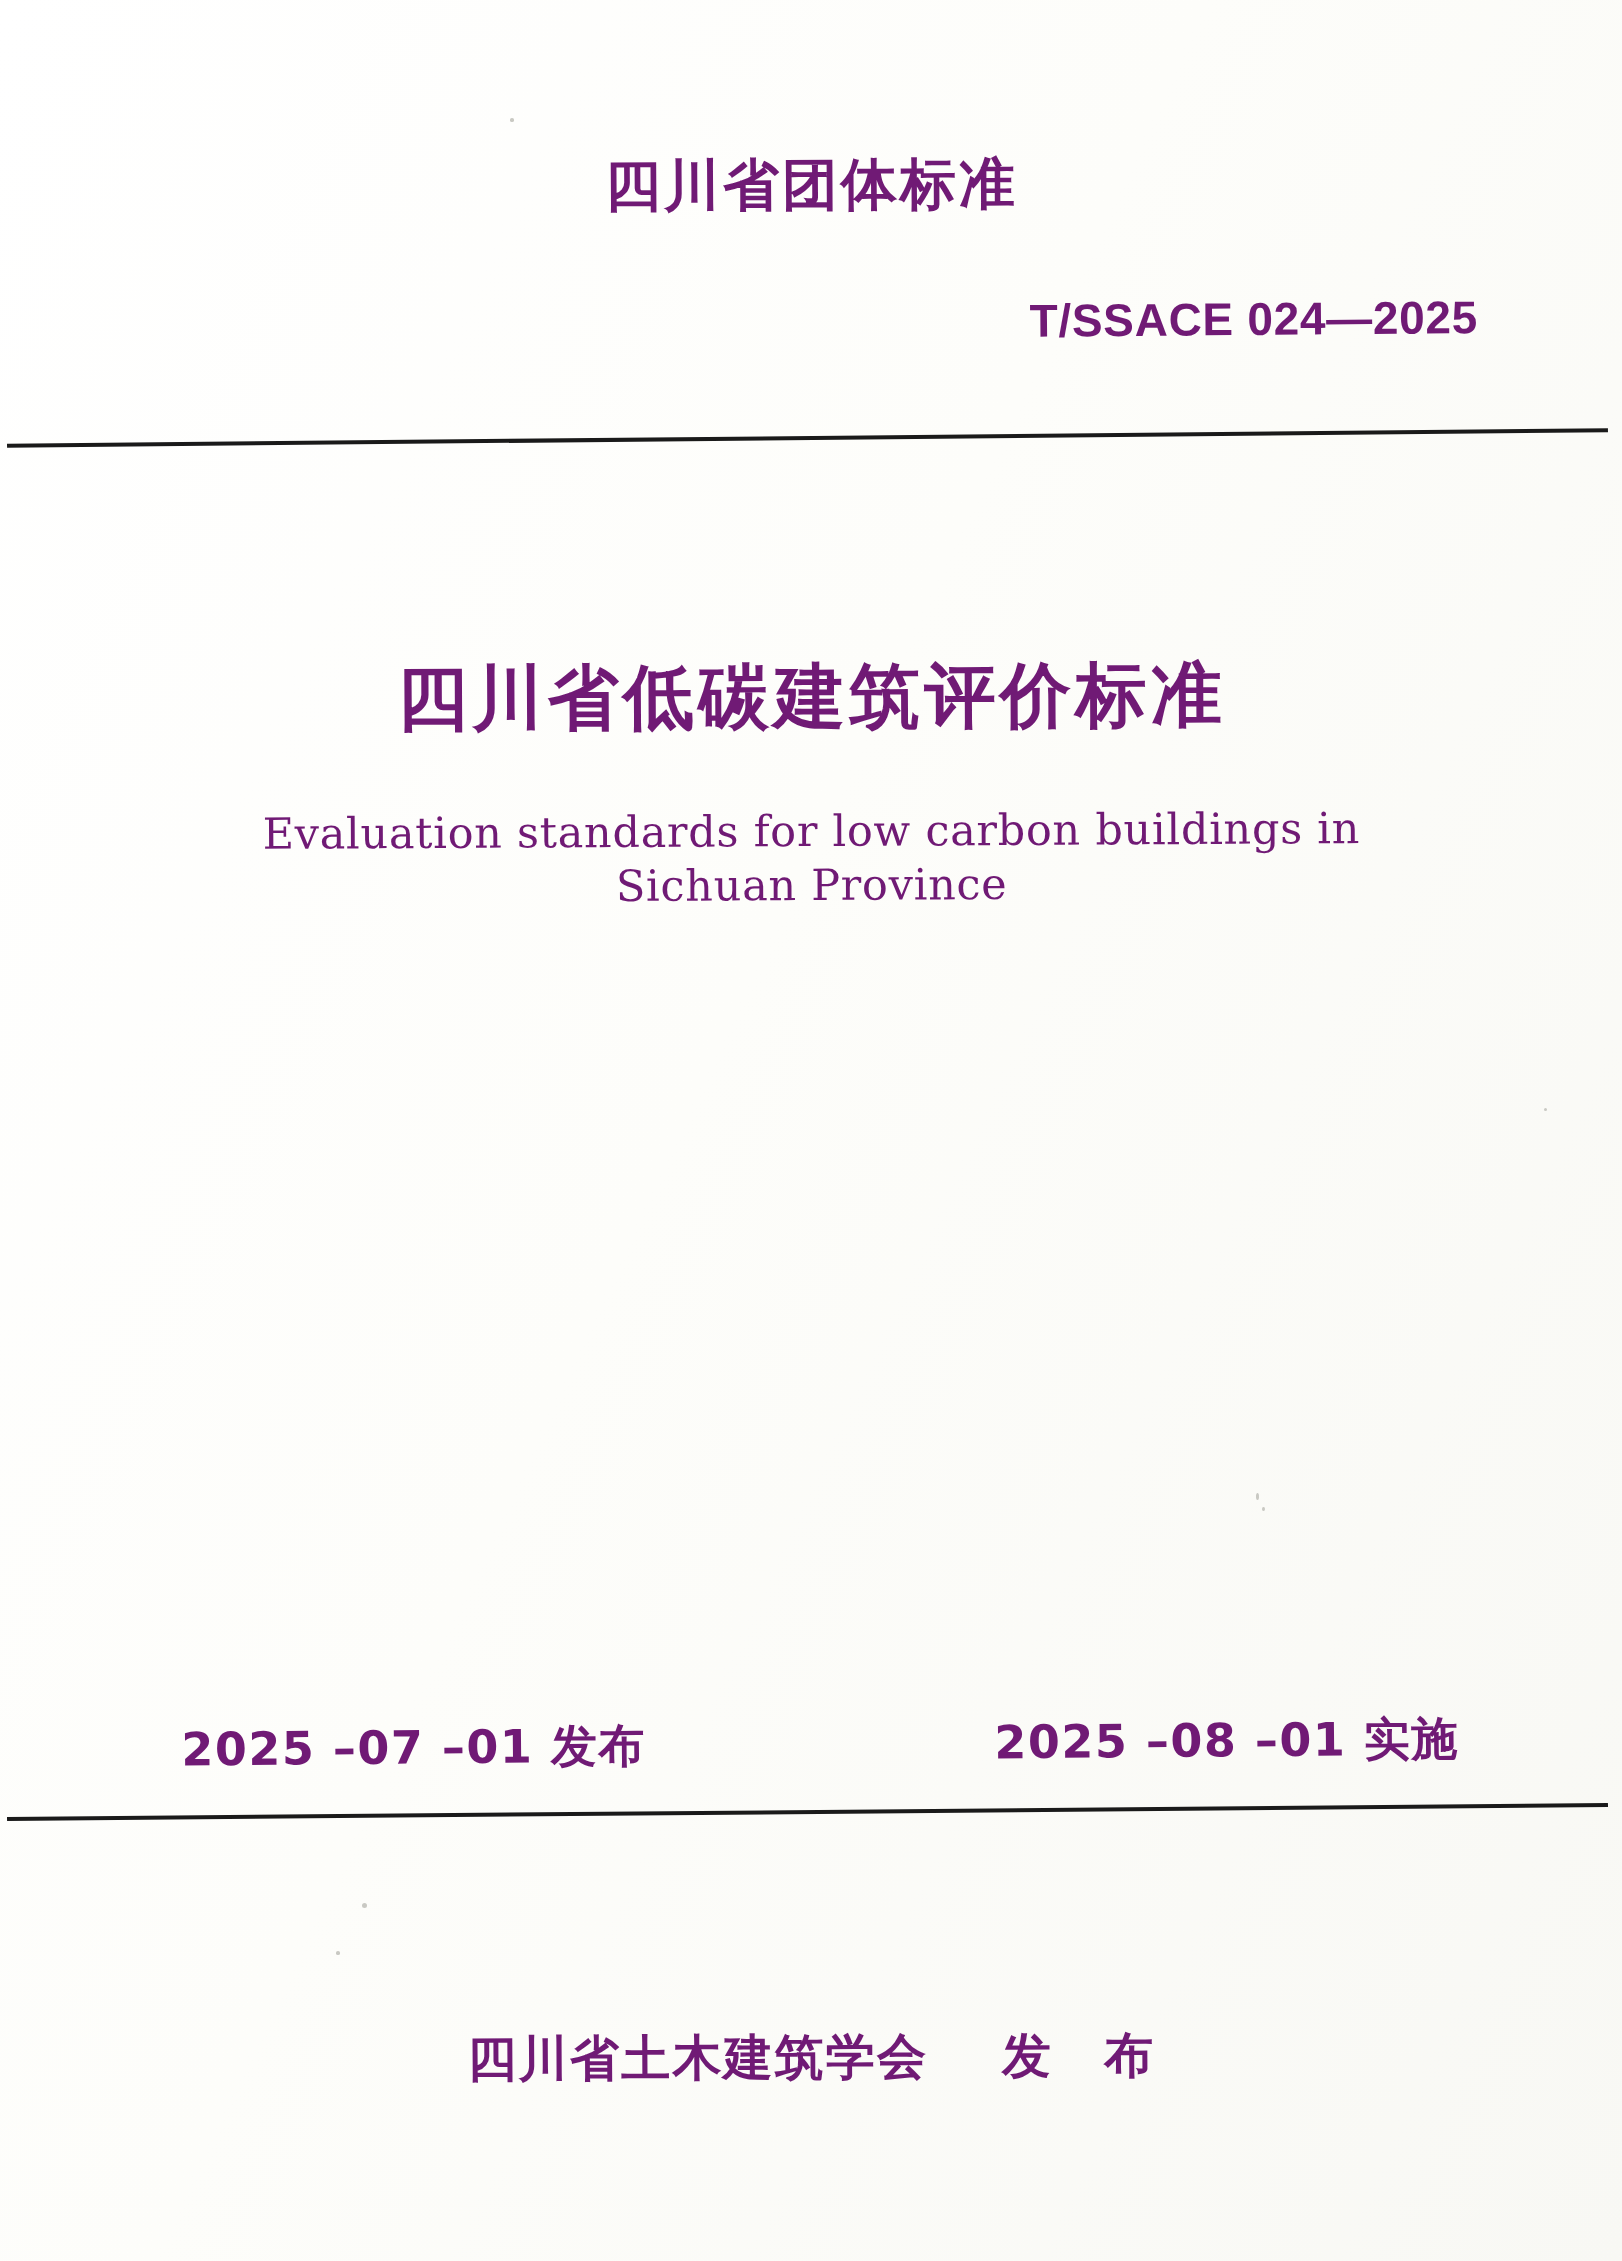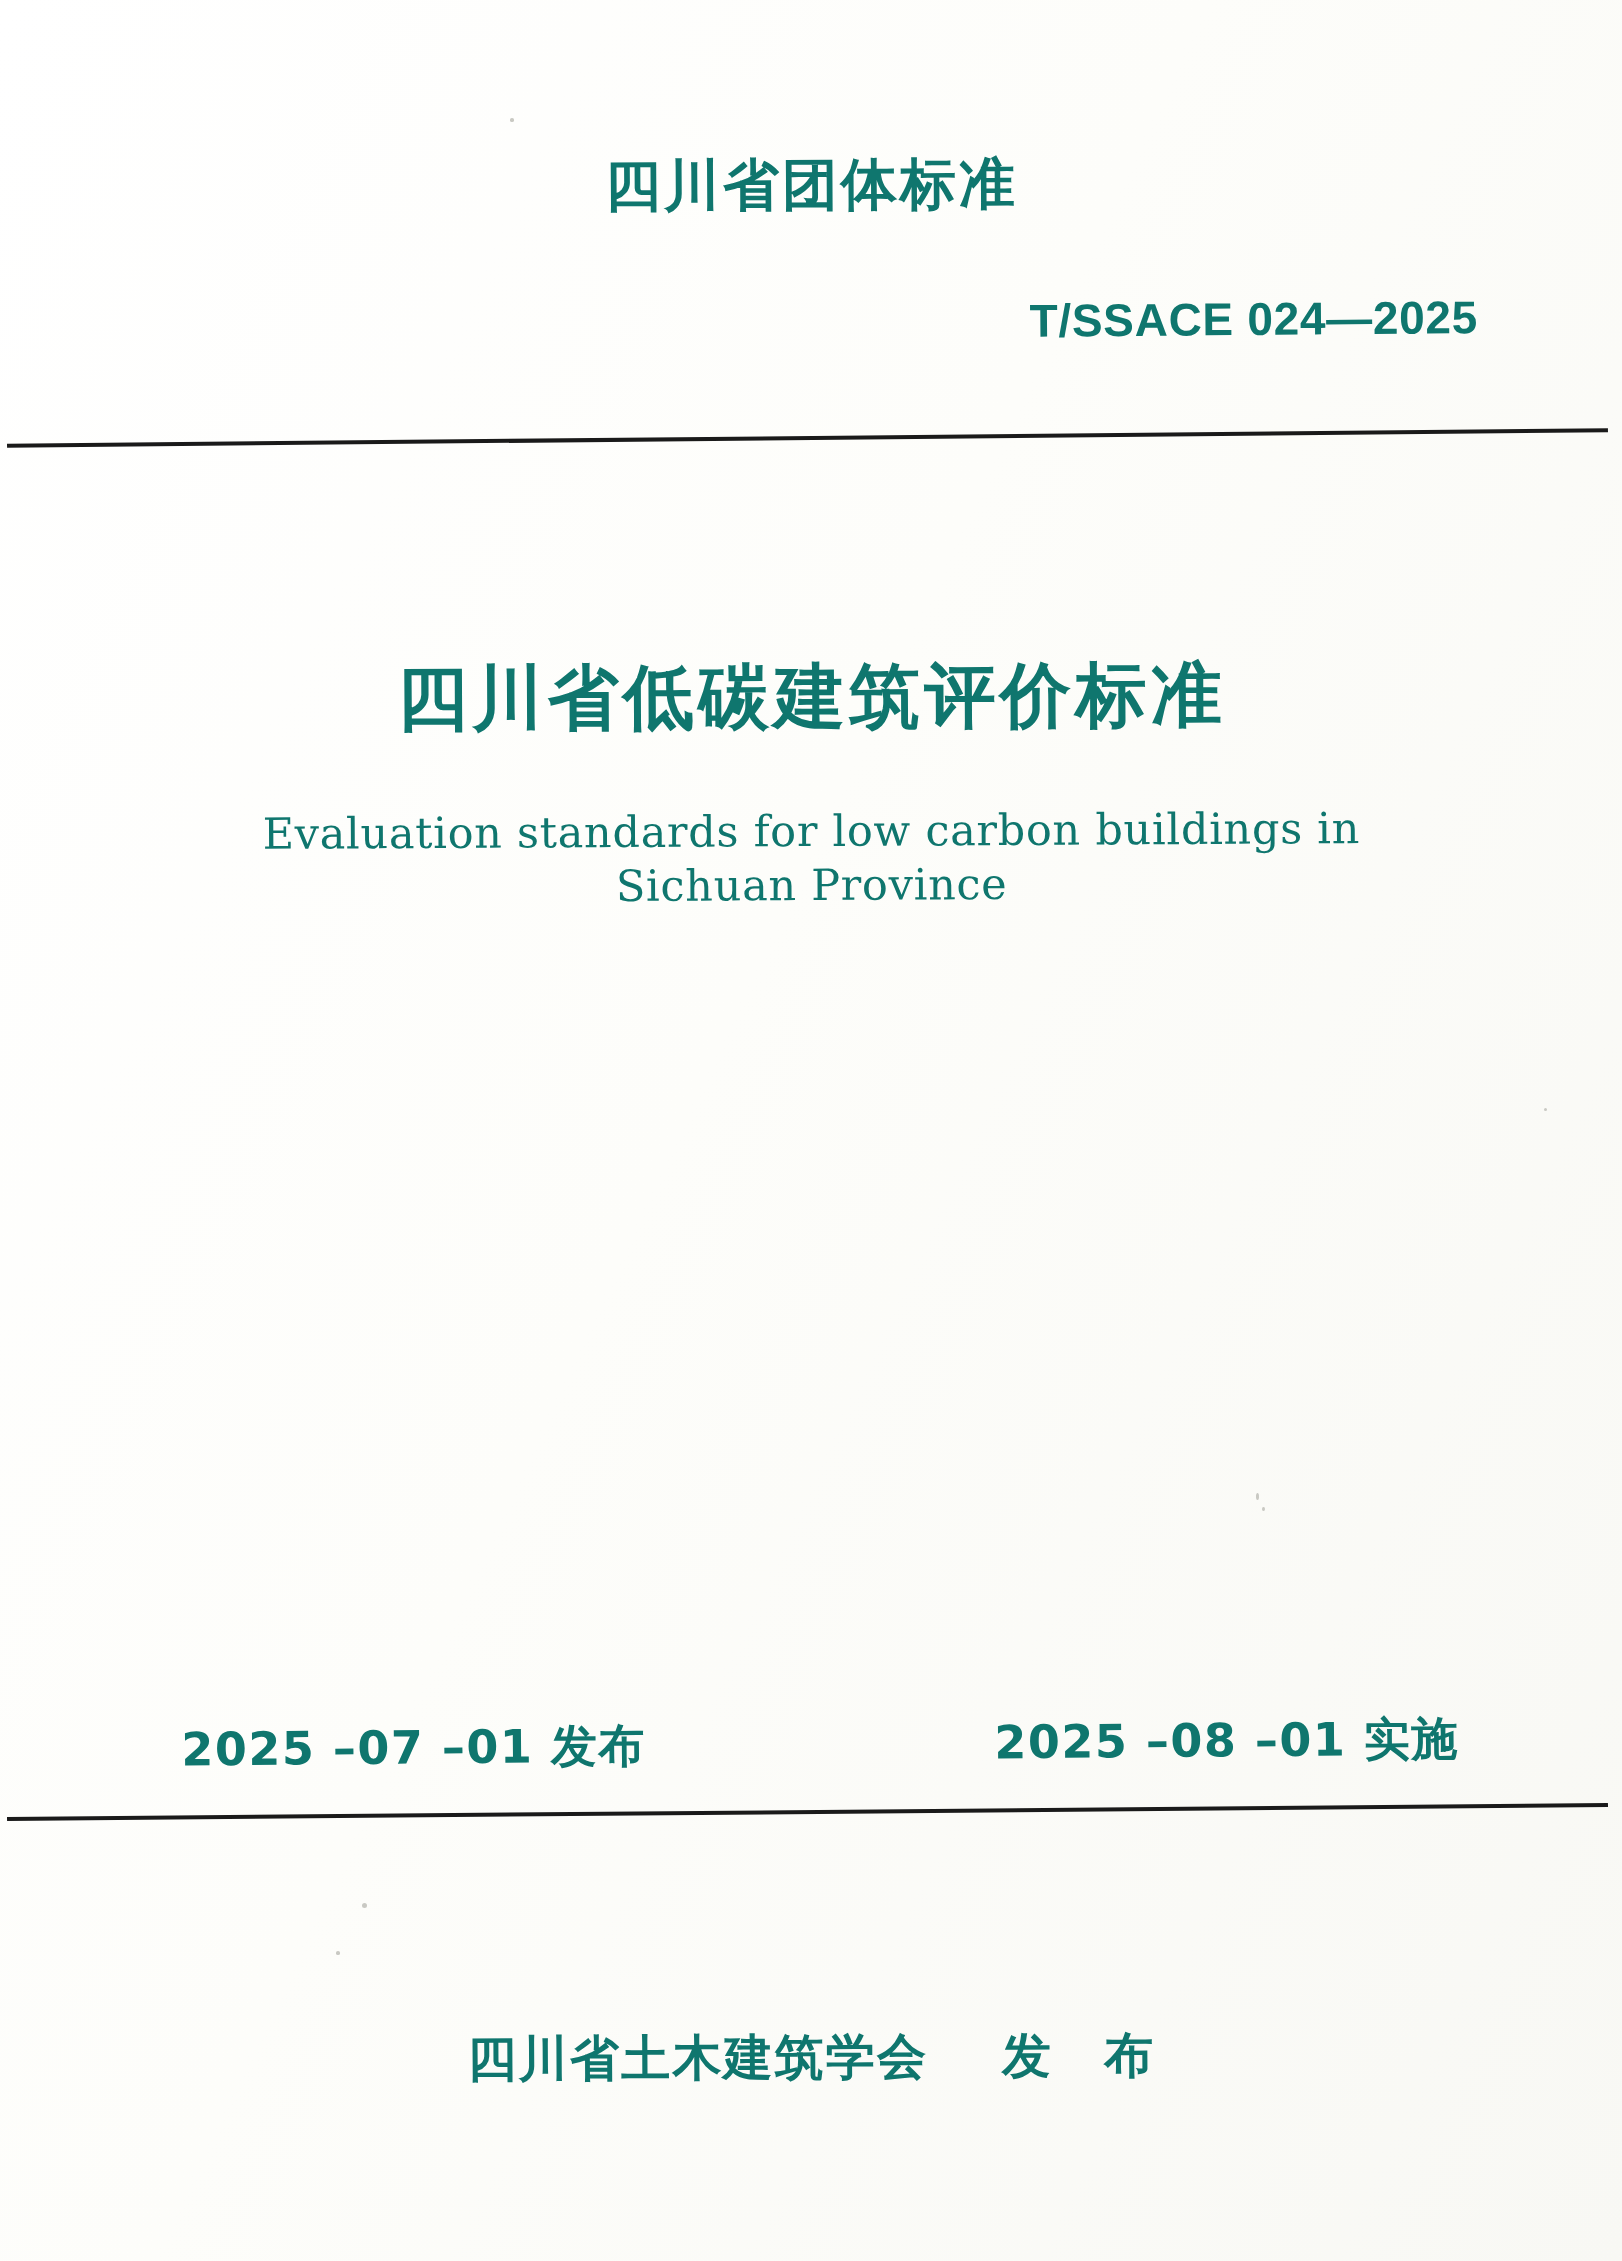--- a/index.html
+++ b/index.html
@@ -7,21 +7,21 @@
     padding: 0;
     background: #ffffff;
   }
   .page {
     position: relative;
     width: 1623px;
     height: 2261px;
     background: #fdfdfb;
     overflow: hidden;
     font-family: "Liberation Sans", sans-serif;
-    color: #0f766e;
+    color: #701a75;
   }
 
   
   .paper-tint {
     position: absolute;
     inset: 0;
     background: linear-gradient(115deg, #ffffff 0%, #fdfdfa 45%, #f8f8f4 100%);
   }
 
   .header-title {

